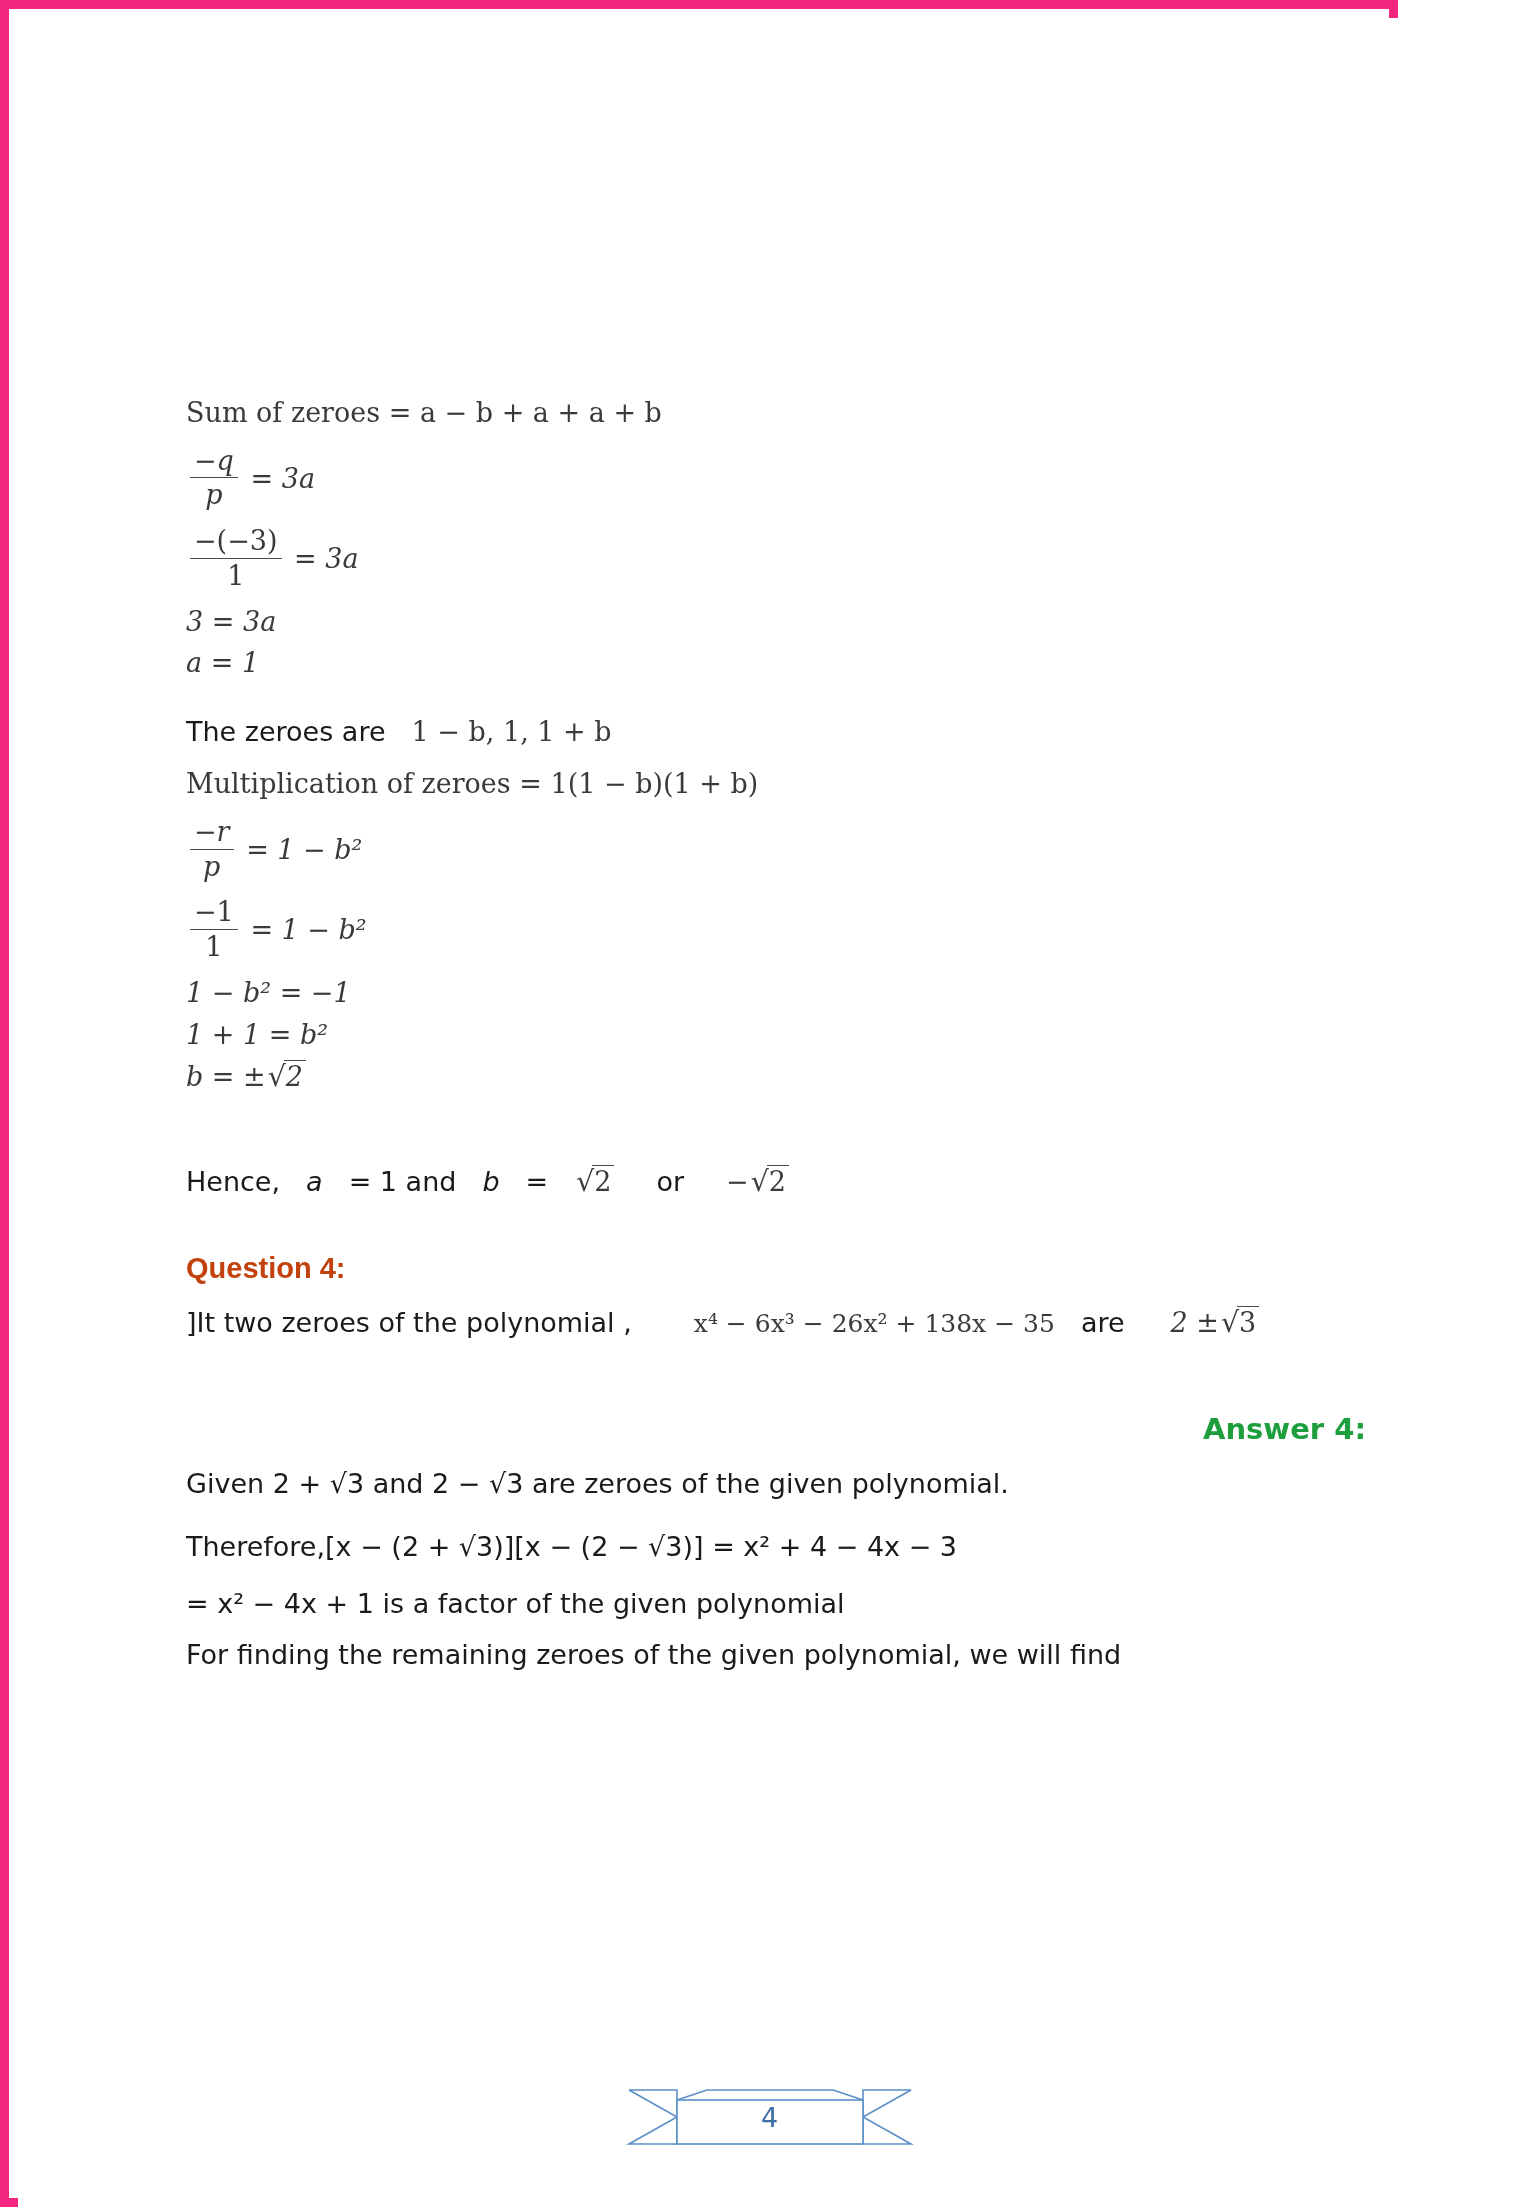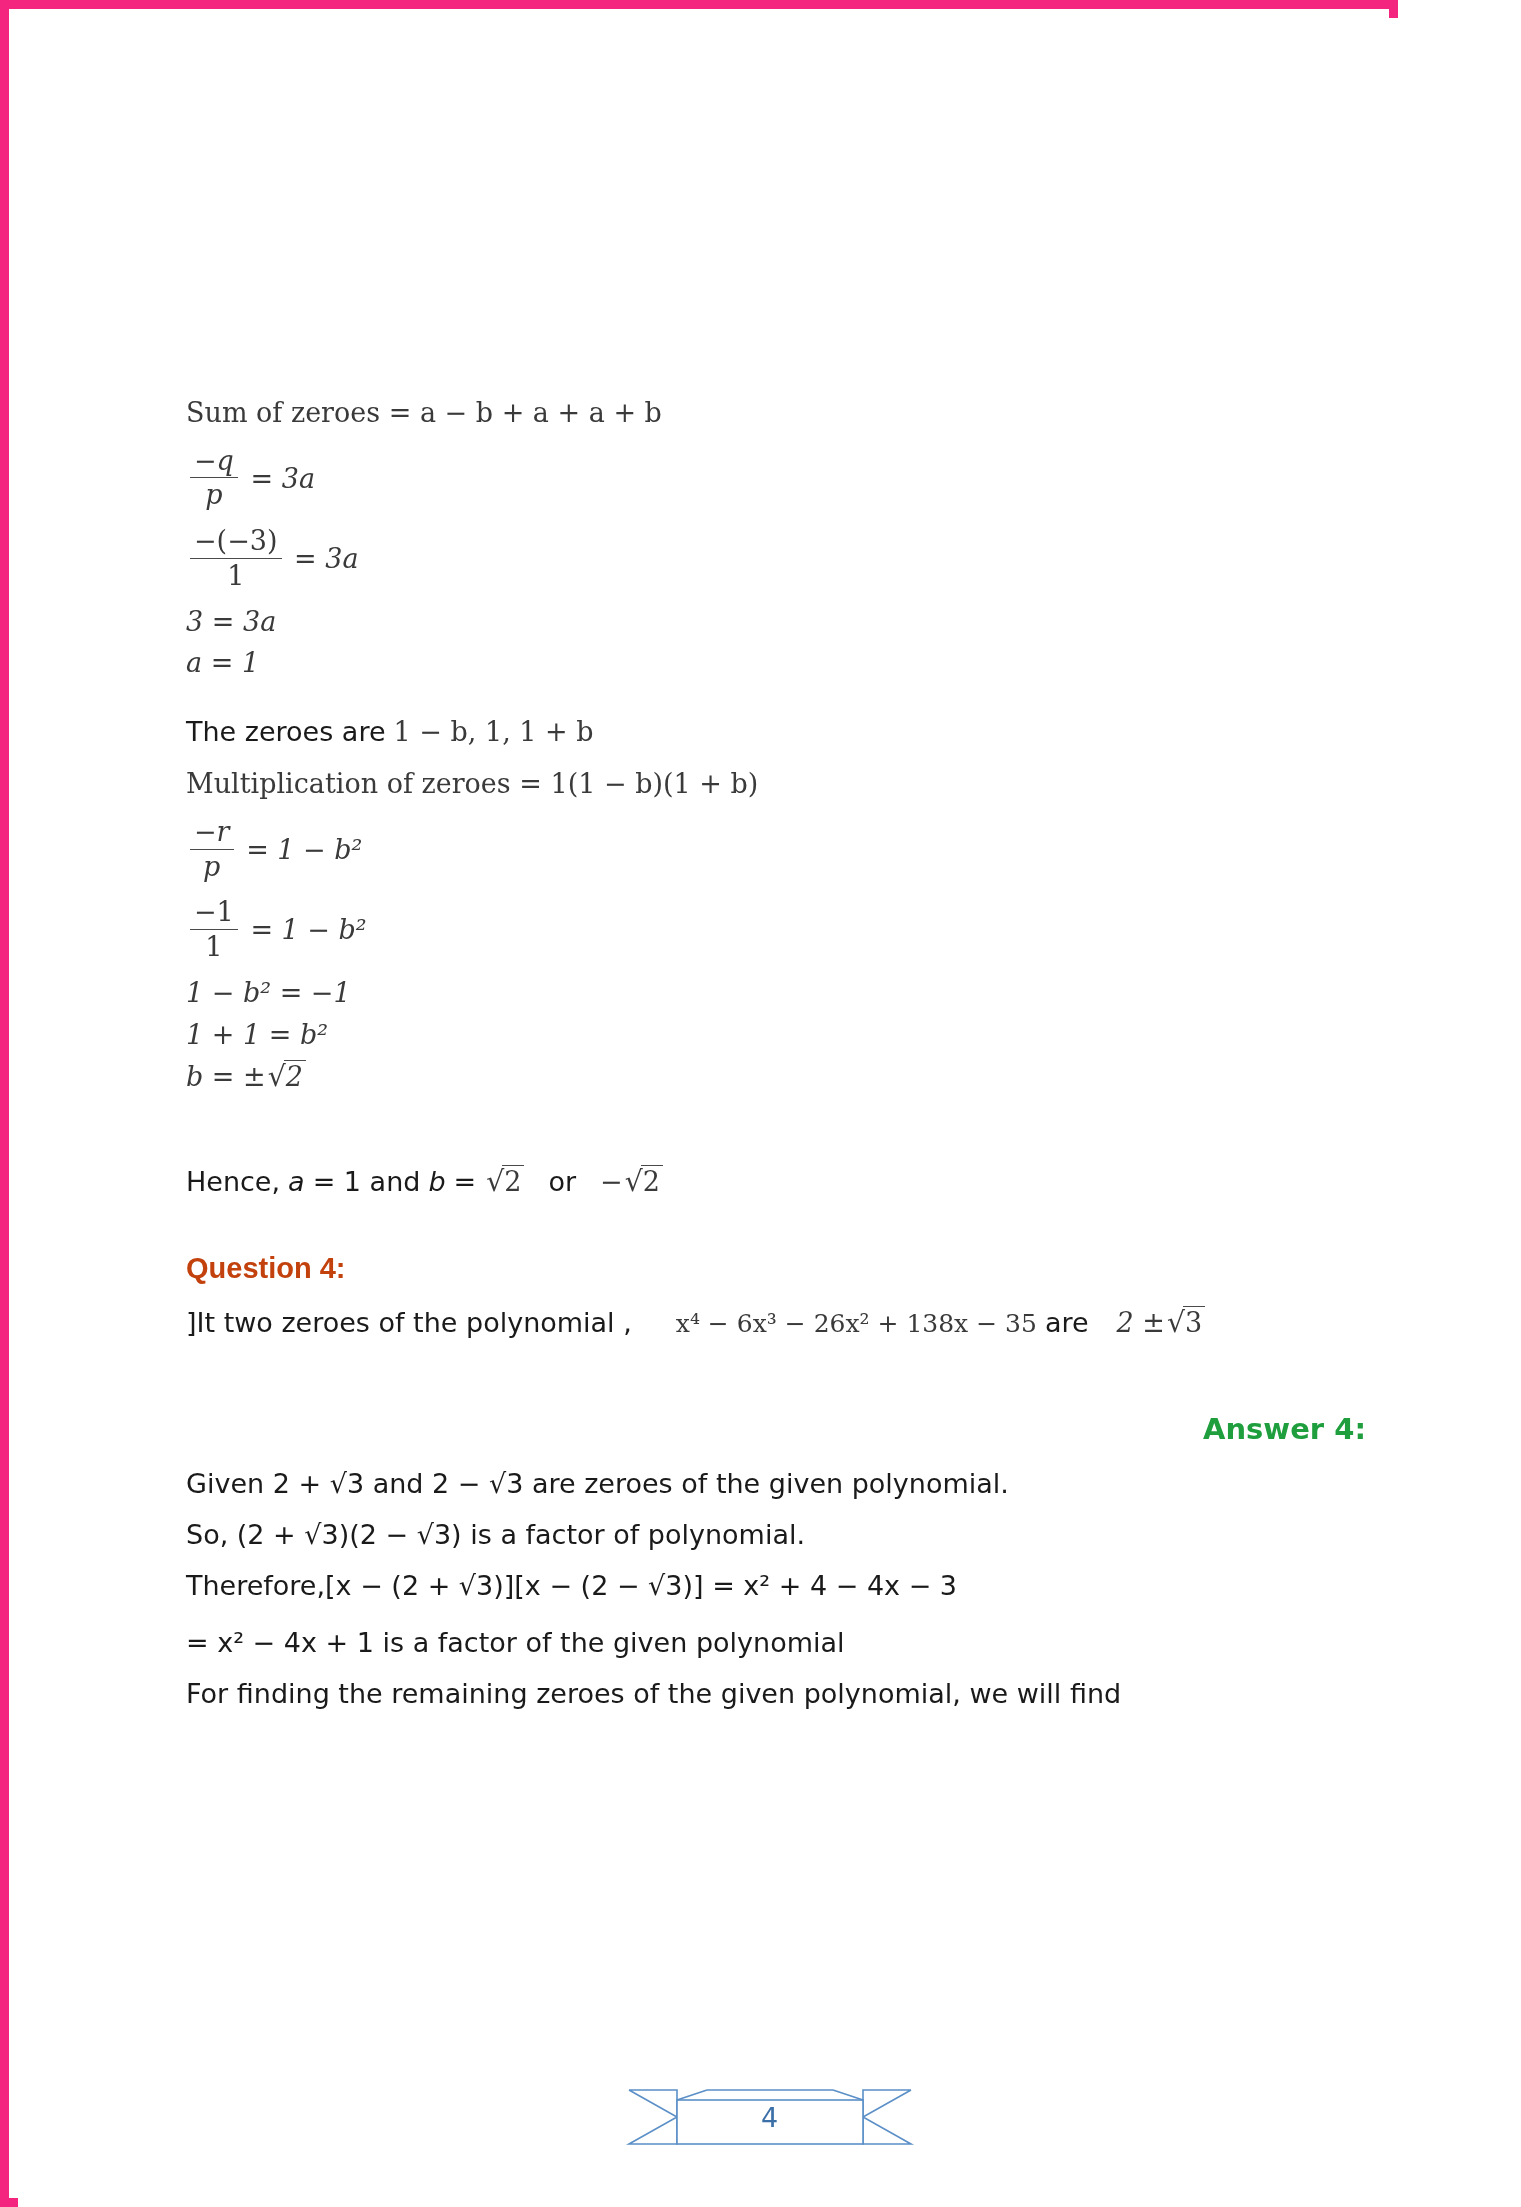--- a/index.html
+++ b/index.html
@@ -86,21 +86,21 @@
     font-family: "DejaVu Sans", sans-serif;
     color: #1a1a1a;
     font-size: 27px;
     line-height: 1.45;
   }
   .txt i { font-style: italic; }
 
   .row {
     display: flex;
     align-items: baseline;
-    gap: 8px;
+    gap: 26px;
     flex-wrap: nowrap;
   }
 
   .q-head {
     font-family: Liberation Sans, sans-serif;
     color: #c2410c;
     font-weight: bold;
     font-size: 29px;
   }
   .a-head {
@@ -268,21 +268,20 @@
 
 
       <div class="sp-70"></div>
 
       <div class="a-head">Answer 4:</div>
 
       <div class="sp-18"></div>
 
       <div class="txt">Given 2 + √3 and 2 − √3  are zeroes of the given polynomial.</div>
       <div class="sp-12"></div>
-      <div class="txt">So, (2 + √3)(2 − √3)   is a factor of polynomial.</div>
       <div class="sp-12"></div>
       <div class="txt">Therefore,[x − (2 + √3)][x − (2 − √3)]  = x² + 4 − 4x − 3</div>
       <div class="sp-18"></div>
       <div class="txt">= x² − 4x + 1 is a factor of the given polynomial</div>
       <div class="sp-12"></div>
       <div class="txt">For finding the remaining zeroes of the given polynomial, we will find</div>
 
     </div>
 
     <div class="footer">

